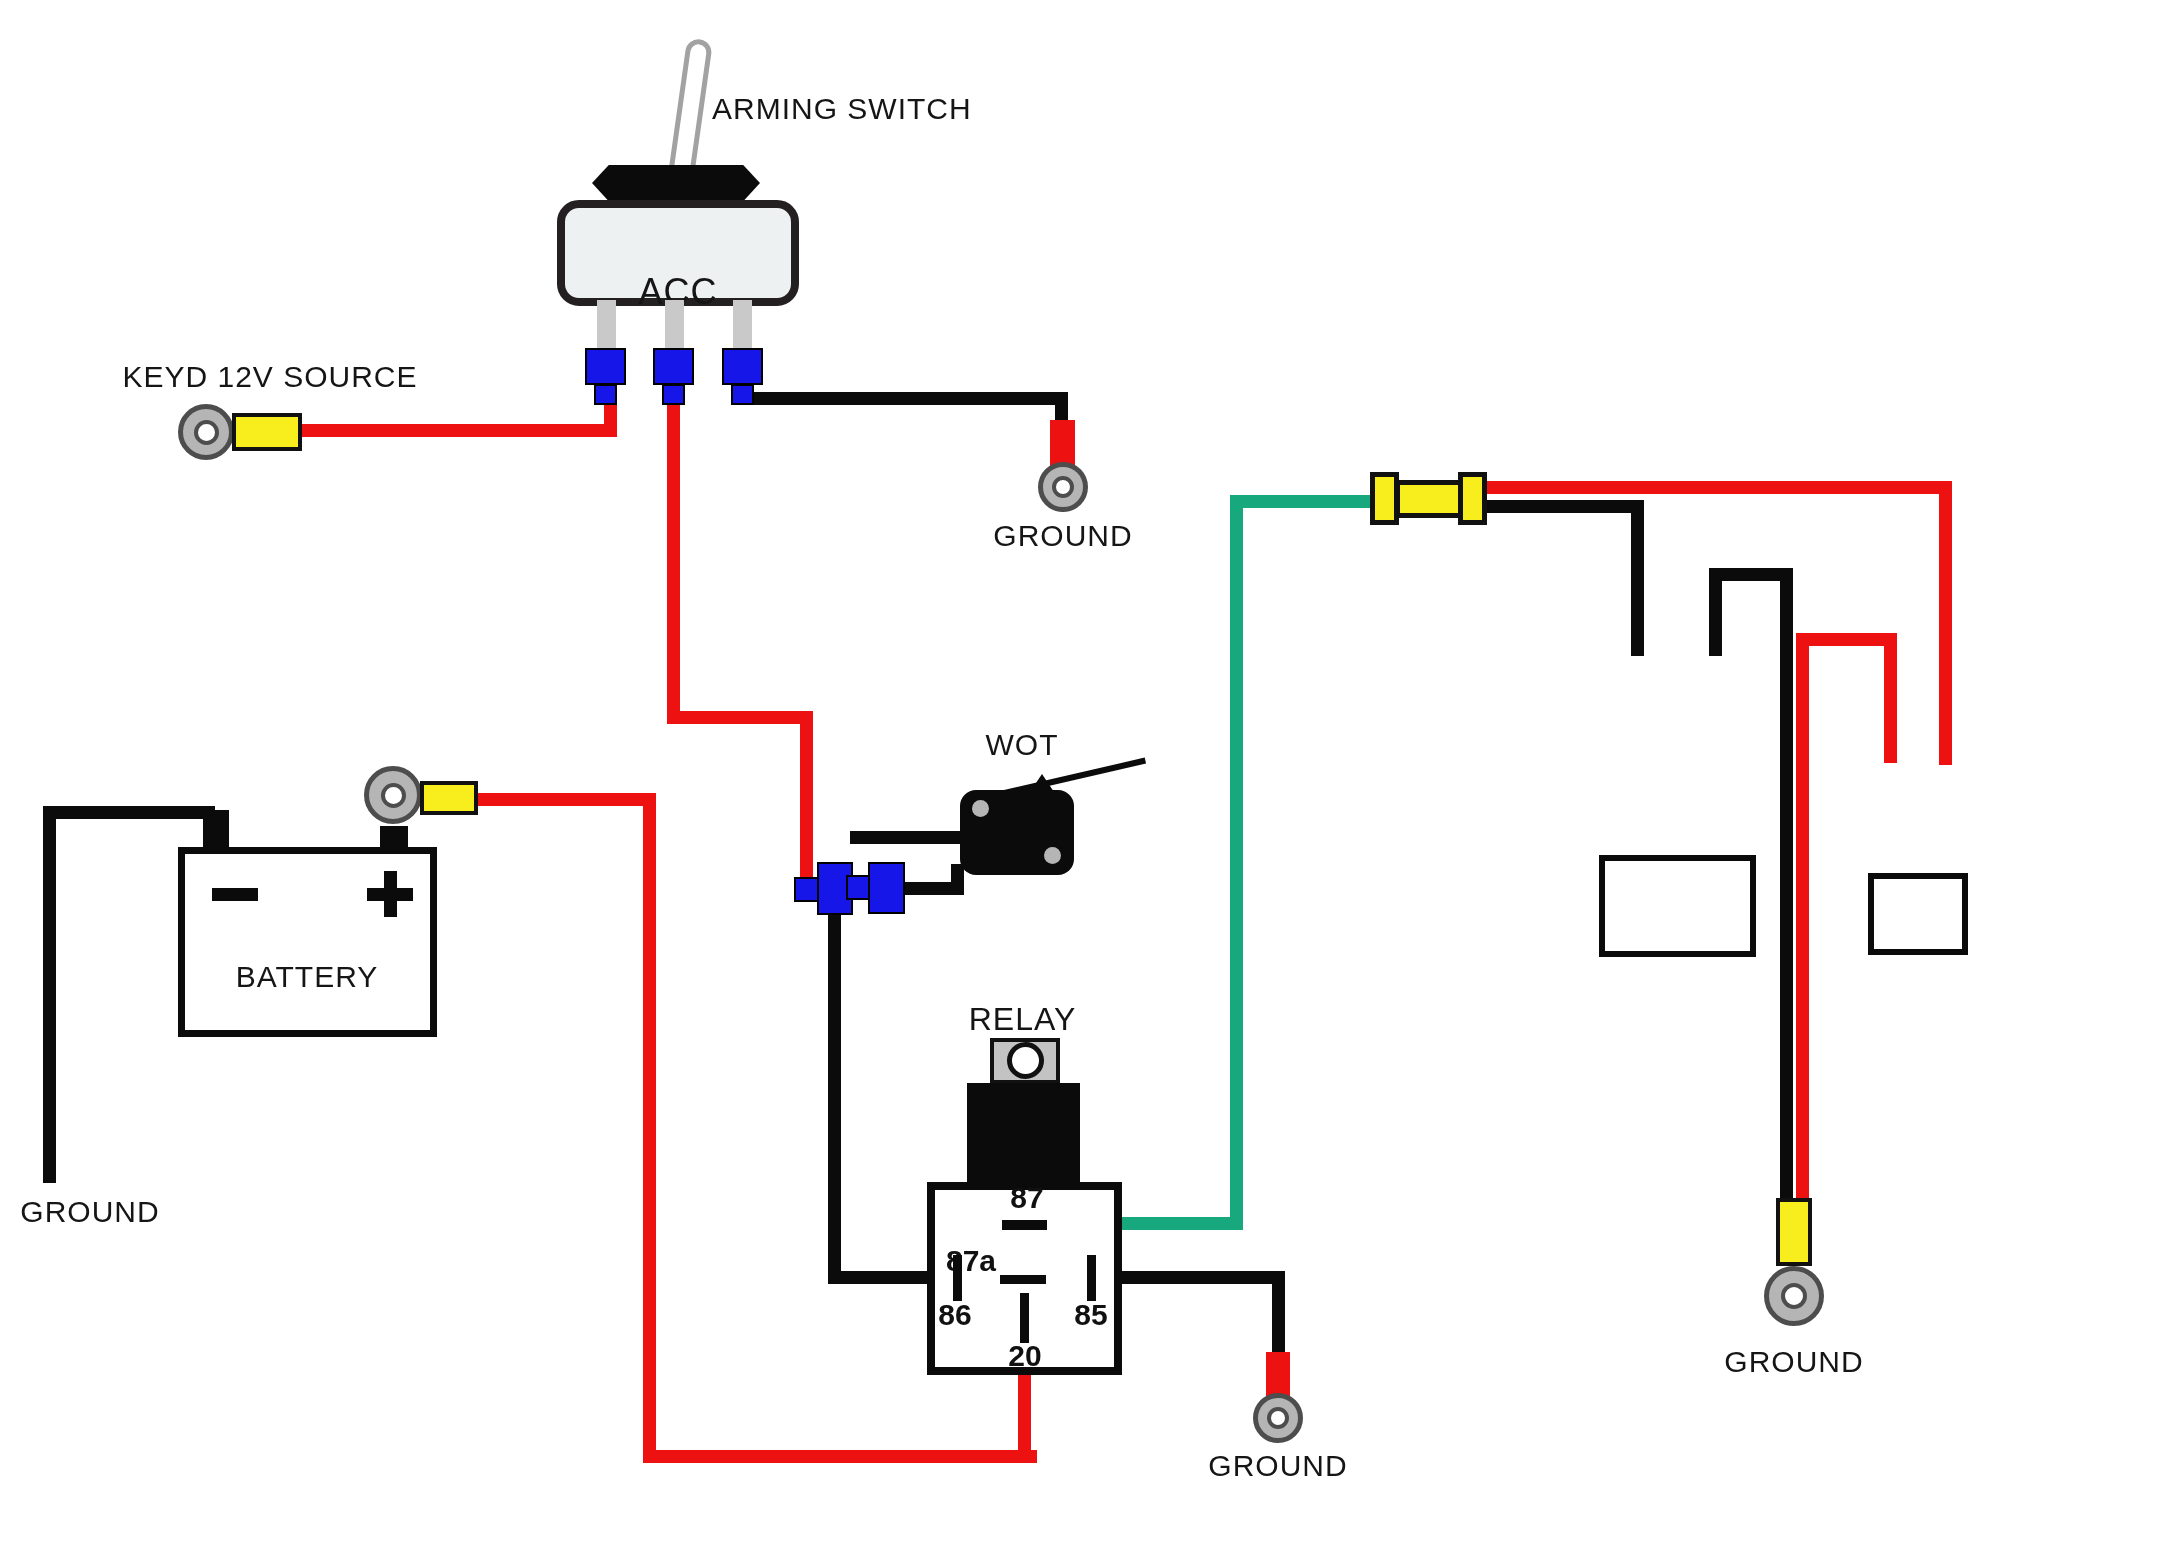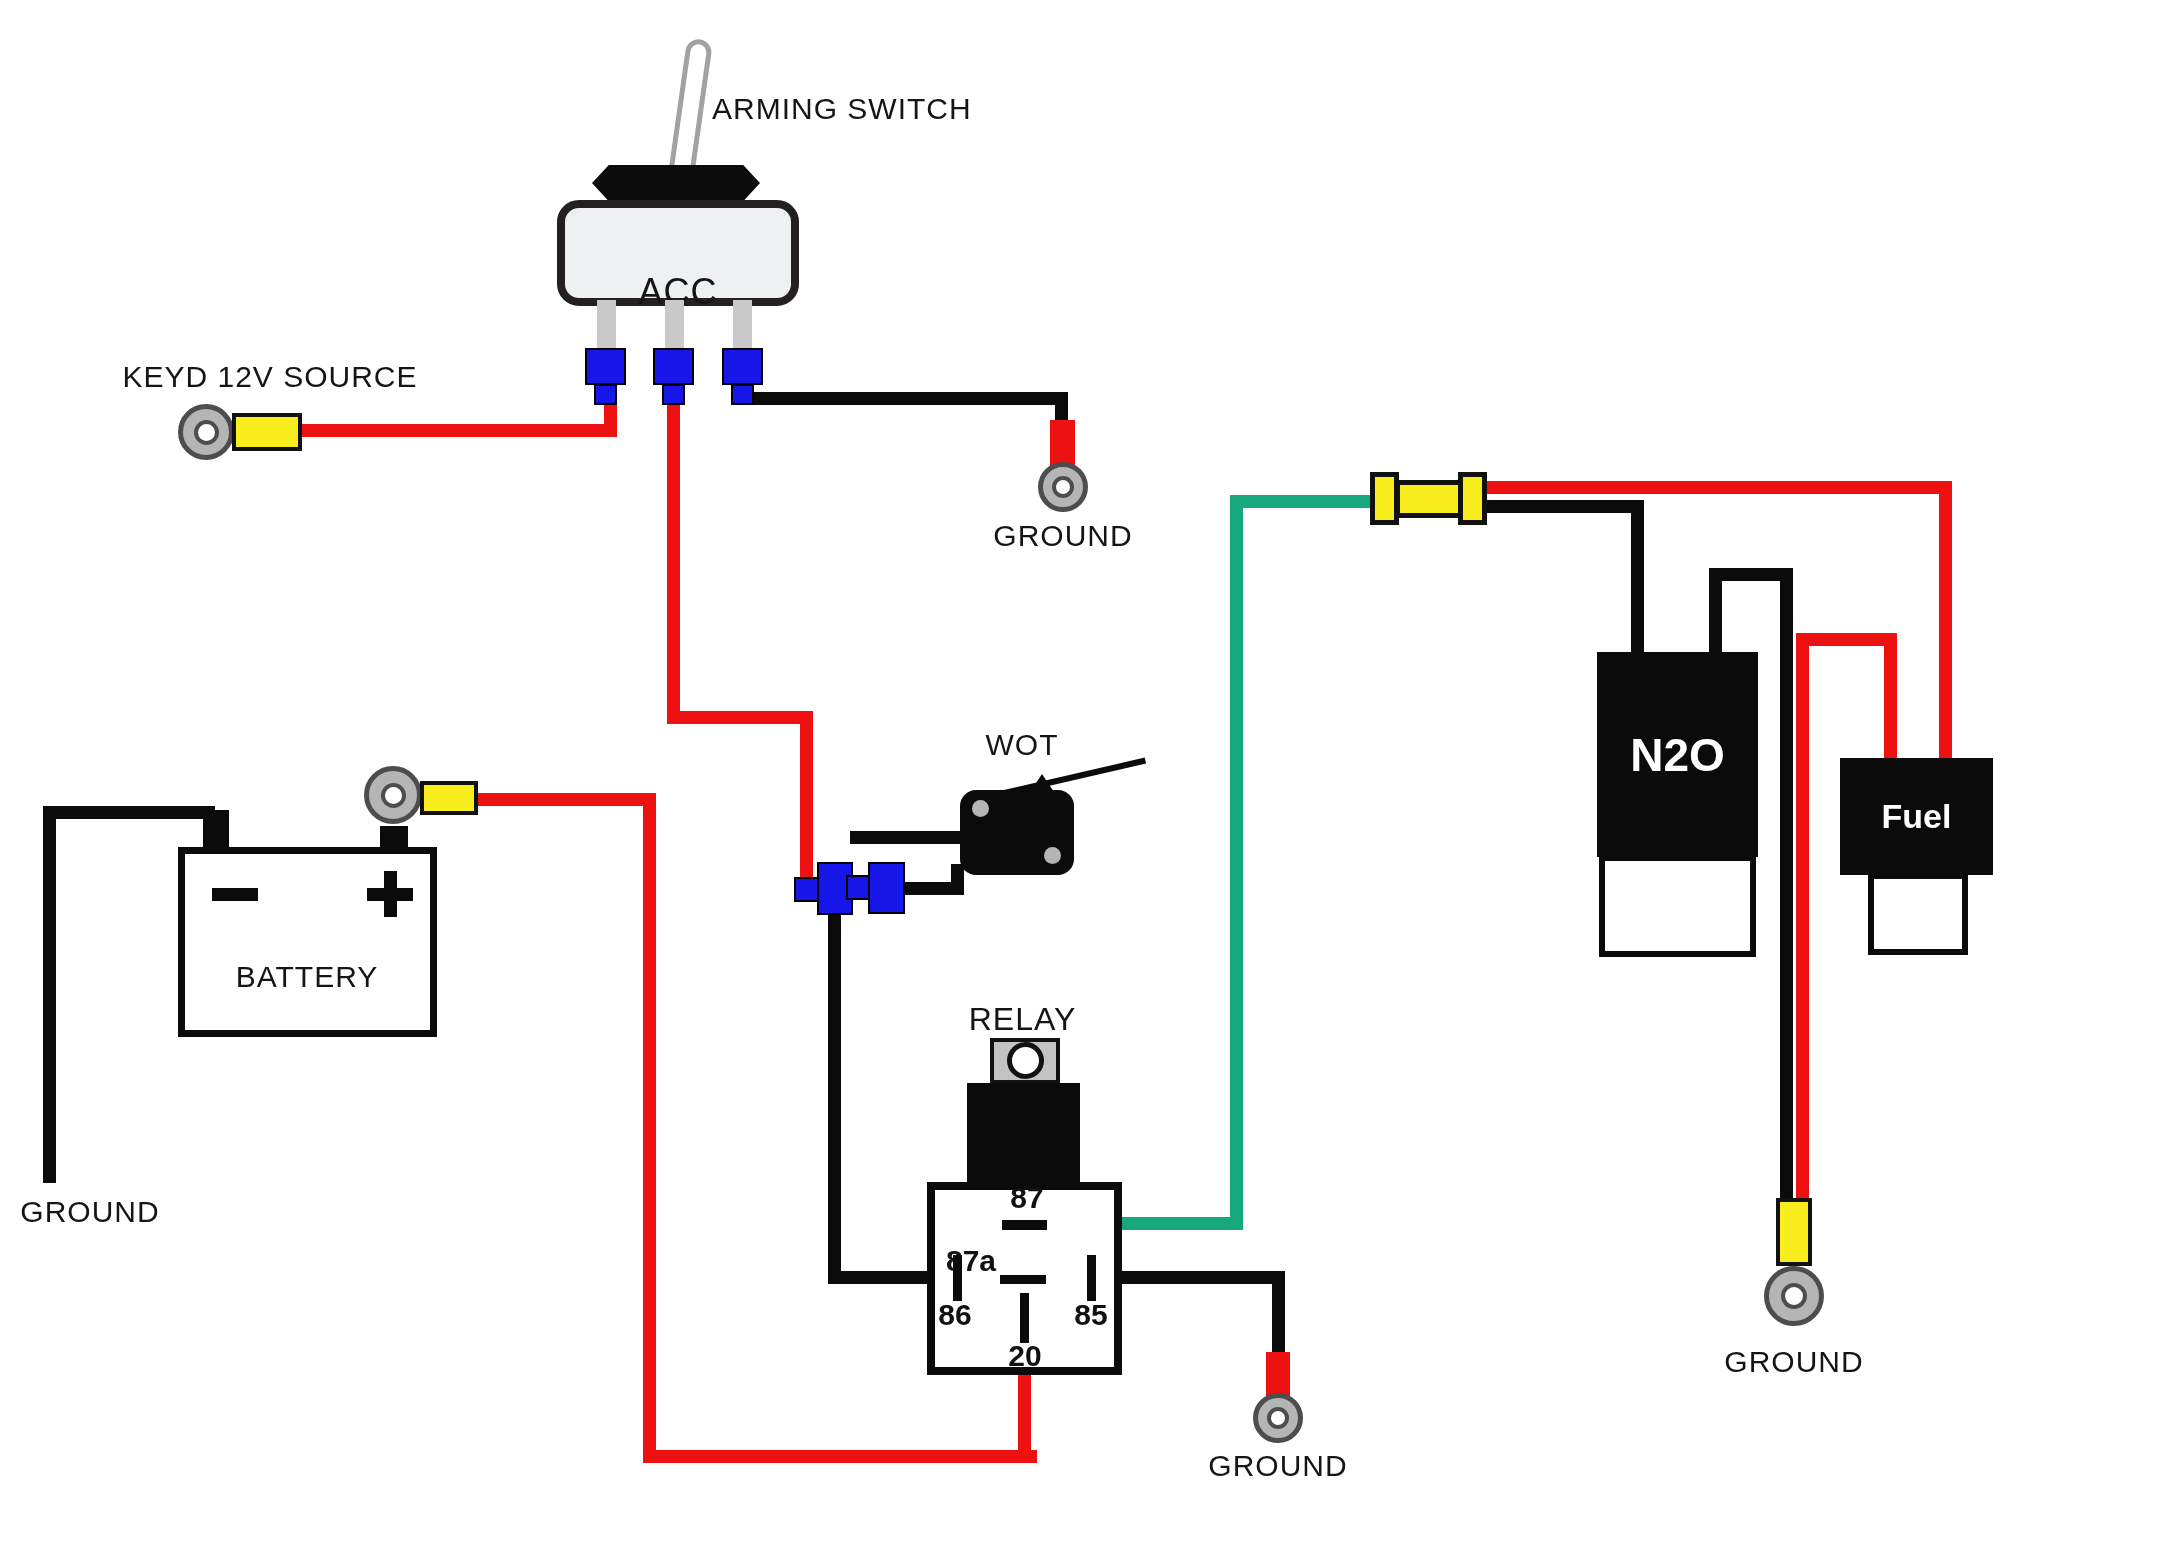--- a/index.html
+++ b/index.html
@@ -167,24 +167,22 @@
   <div class="term" style="left:212px;top:888px;width:46px;height:13px;"></div>
   <div class="term" style="left:367px;top:888px;width:46px;height:13px;"></div>
   <div class="term" style="left:384px;top:871px;width:13px;height:46px;"></div>
   <div class="label" style="left:207px;top:960px;width:200px;height:34px;">BATTERY</div>
   <div class="label" style="left:0px;top:1196px;width:180px;height:32px;">GROUND</div>
 
   <div class="fuse-cap" style="left:1370px;top:472px;width:29px;height:53px;"></div>
   <div class="fuse-body" style="left:1395px;top:480px;width:68px;height:38px;"></div>
   <div class="fuse-cap" style="left:1458px;top:472px;width:29px;height:53px;"></div>
 
-  <div class="sol-box" style="left:1597px;top:652px;width:161px;height:205px;font-size:46px;">N2O</div>
   <div class="sol-base" style="left:1599px;top:855px;width:157px;height:102px;"></div>
 
-  <div class="sol-box" style="left:1840px;top:758px;width:153px;height:117px;font-size:34px;">Fuel</div>
   <div class="sol-base" style="left:1868px;top:873px;width:100px;height:82px;"></div>
 
   <div class="crimp-yellow" style="left:1776px;top:1198px;width:36px;height:68px;"></div>
   <div class="ring-outer" style="left:1764px;top:1266px;width:60px;height:60px;"></div>
   <div class="ring-inner" style="left:1781px;top:1283px;width:26px;height:26px;"></div>
   <div class="label" style="left:1694px;top:1346px;width:200px;height:32px;">GROUND</div>
 
 </div>
 
 </body></html>

